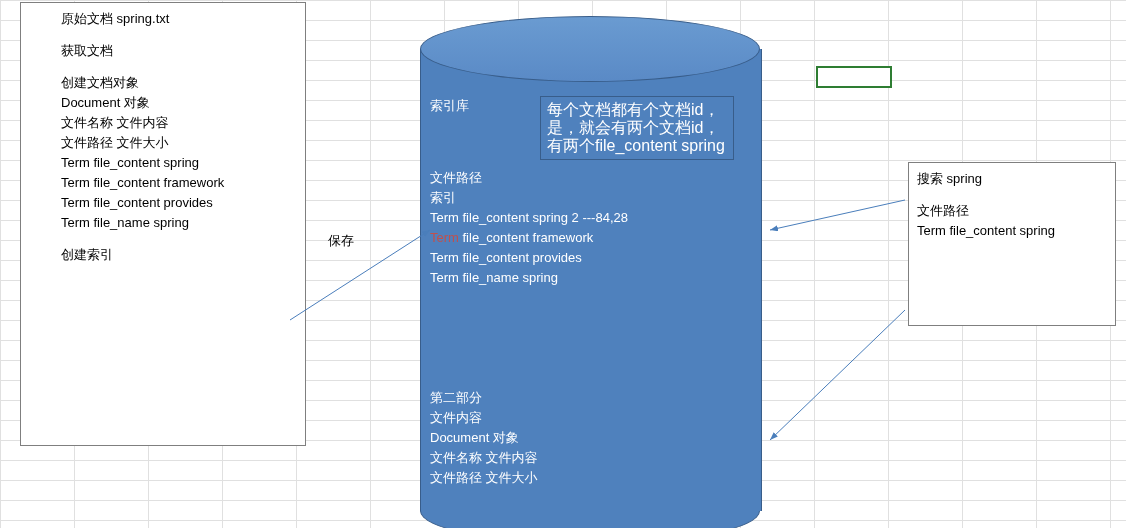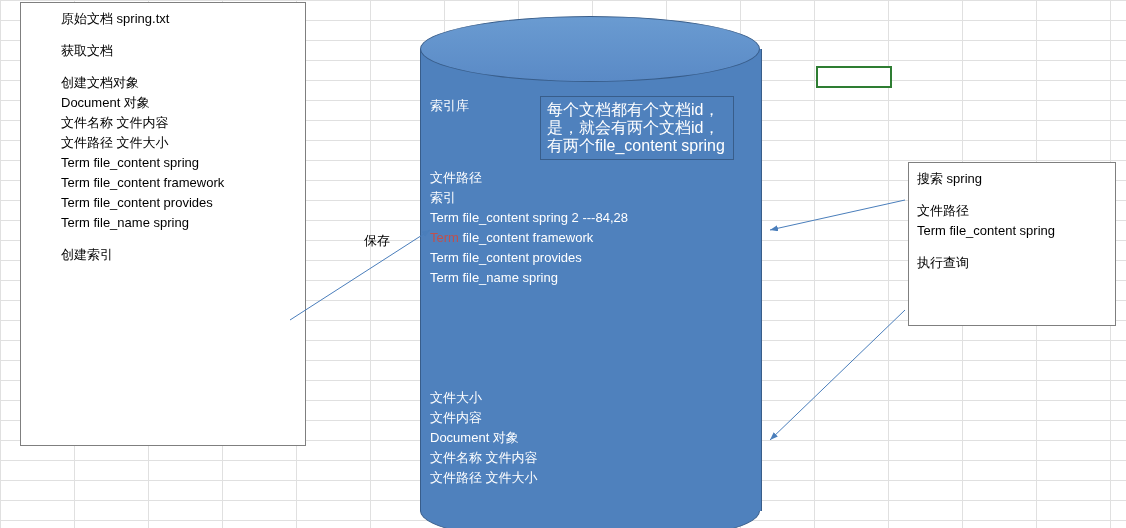--- a/index.html
+++ b/index.html
@@ -98,21 +98,21 @@
     color: #fff;
     font-size: 16px;
     line-height: 18px;
     width: 180px;
     left: 110px;
     top: 0px;
   }
 
   .label-save {
     position: absolute;
-    left: 364px;
+    left: 328px;
     top: 232px;
     color: #000;
     background: transparent;
   }
 
   .sel-cell {
     position: absolute;
     left: 816px;
     top: 66px;
     width: 72px;
@@ -177,33 +177,32 @@
       <div>索引</div>
       <div>Term  file_content spring    2  ---84,28</div>
       <div>
         <span class="red">Term</span><span>  file_content framework</span>
       </div>
       <div>Term  file_content provides</div>
       <div>Term  file_name spring</div>
 
       <div style="height:100px;"></div>
 
-      <div>文件大小</div>
+      <div>第二部分</div>
       <div>文件内容</div>
       <div>Document 对象</div>
       <div>文件名称 文件内容</div>
       <div>文件路径 文件大小</div>
     </div>
   </div>
 
   <div class="box right-box">
     <div>搜索    spring</div>
     <div class="section-gap">文件路径</div>
     <div>Term  file_content spring</div>
-    <div class="section-gap">执行查询</div>
   </div>
 
   <svg class="arrow-svg">
     <defs>
       <marker id="ah" markerWidth="10" markerHeight="10" refX="8" refY="3" orient="auto">
         <path d="M0,0 L8,3 L0,6 Z" fill="#4a7ebb"></path>
       </marker>
     </defs>
 
     <line x1="290" y1="320" x2="430" y2="230" stroke="#4a7ebb" stroke-width="1" marker-end="url(#ah)"></line>

